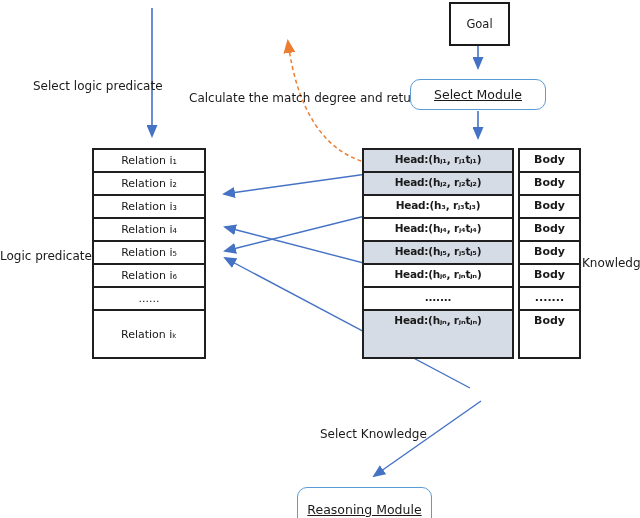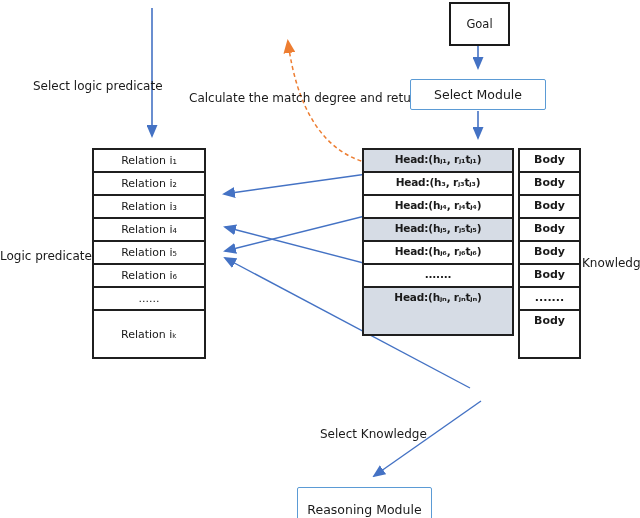--- a/index.html
+++ b/index.html
@@ -20,21 +20,21 @@
   svg{position:absolute;left:0;top:0;width:640px;height:518px;pointer-events:none;}
 
   .label{font-size:12px;white-space:nowrap;color:var(--text);}
 
   .node{
     position:absolute;box-sizing:border-box;background:#fff;
     display:flex;align-items:center;justify-content:center;
     font-size:12.5px;
   }
   .goal{border:2.4px solid #1a1a1a;font-size:11.5px;}
-  .rounded{border:1.6px solid var(--lightblue);border-radius:2px;}
+  .rounded{border:1.6px solid var(--lightblue);border-radius:10px;text-decoration:underline;}
 
   .col{
     position:absolute;box-sizing:border-box;border:2px solid var(--line);background:#fff;
   }
   .row{
     box-sizing:border-box;height:23px;border-bottom:2px solid var(--line);
     display:flex;justify-content:center;background:#fff;
   }
   .row:last-child{border-bottom:none;height:46px;}
   .row.shaded{background:var(--shade);}
@@ -113,31 +113,34 @@
       </div>
     <div class="row mid">
         <span class="rel-cell">Relation iₖ</span>
       </div>
   </div>
 
   <div class="col" style="left:362px;top:148px;width:152px;">
     <div class="row top shaded">
         <span class="head-cell">Head:(hⱼ₁, rⱼ₁tⱼ₁)</span>
       </div>
+    <div class="row top shaded">
+        <span class="head-cell">Head:(hⱼ₂, rⱼ₂tⱼ₂)</span>
+      </div>
     <div class="row top">
         <span class="head-cell">Head:(h₃, rⱼ₃tⱼ₃)</span>
       </div>
     <div class="row top">
         <span class="head-cell">Head:(hⱼ₄, rⱼ₄tⱼ₄)</span>
       </div>
     <div class="row top shaded">
         <span class="head-cell">Head:(hⱼ₅, rⱼ₅tⱼ₅)</span>
       </div>
     <div class="row top">
-        <span class="head-cell">Head:(hⱼ₆, rⱼ₆tⱼ₆)</span>
+        <span class="head-cell">Head:(hⱼ₆, rⱼₙtⱼₙ)</span>
       </div>
     <div class="row top">
         <span class="head-cell">.......</span>
       </div>
     <div class="row top shaded">
         <span class="head-cell">Head:(hⱼₙ, rⱼₙtⱼₙ)</span>
       </div>
   </div>
 
   <div class="col" style="left:518px;top:148px;width:63px;">

